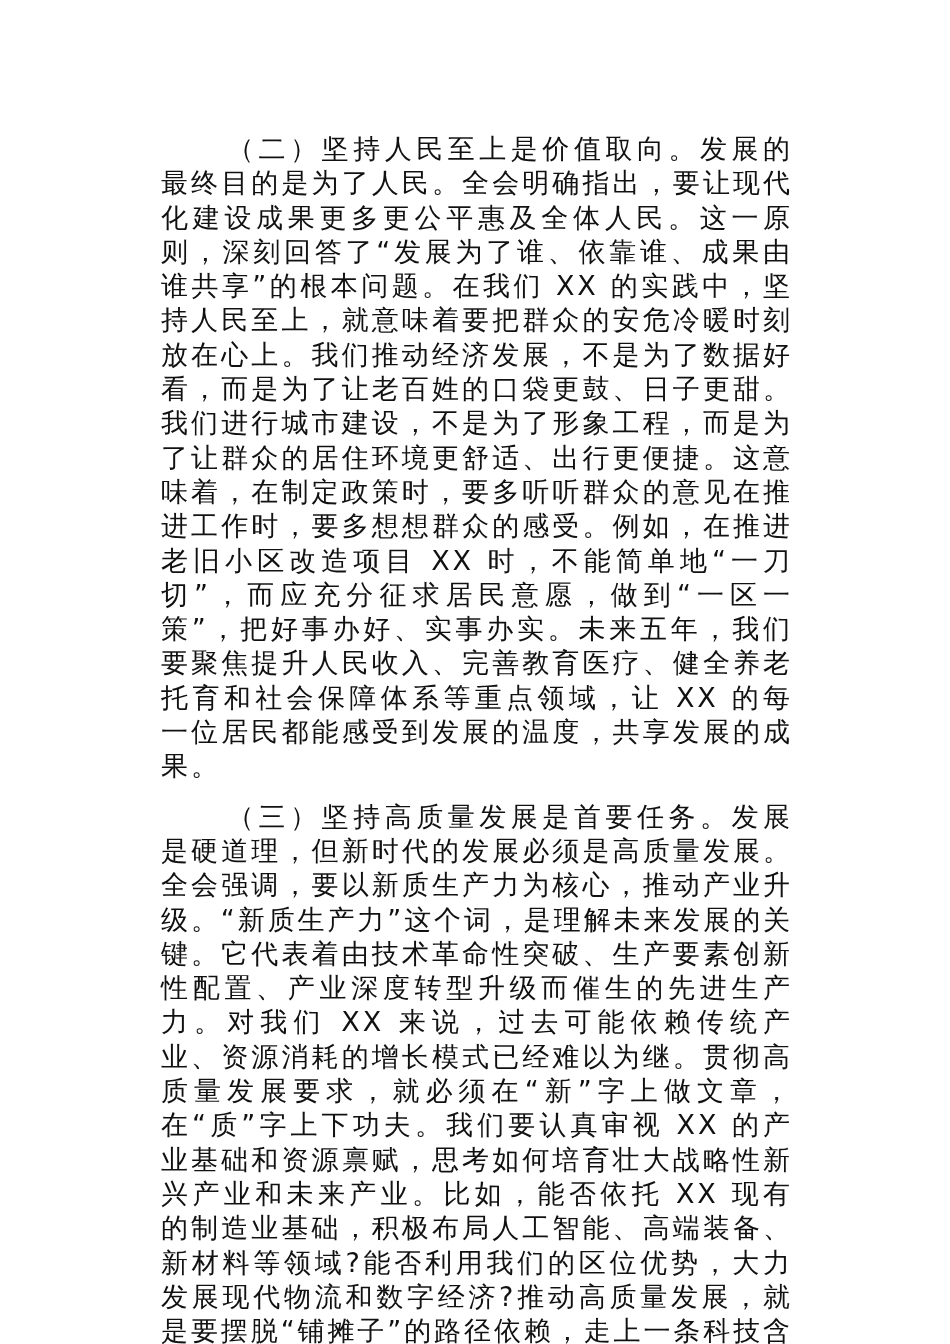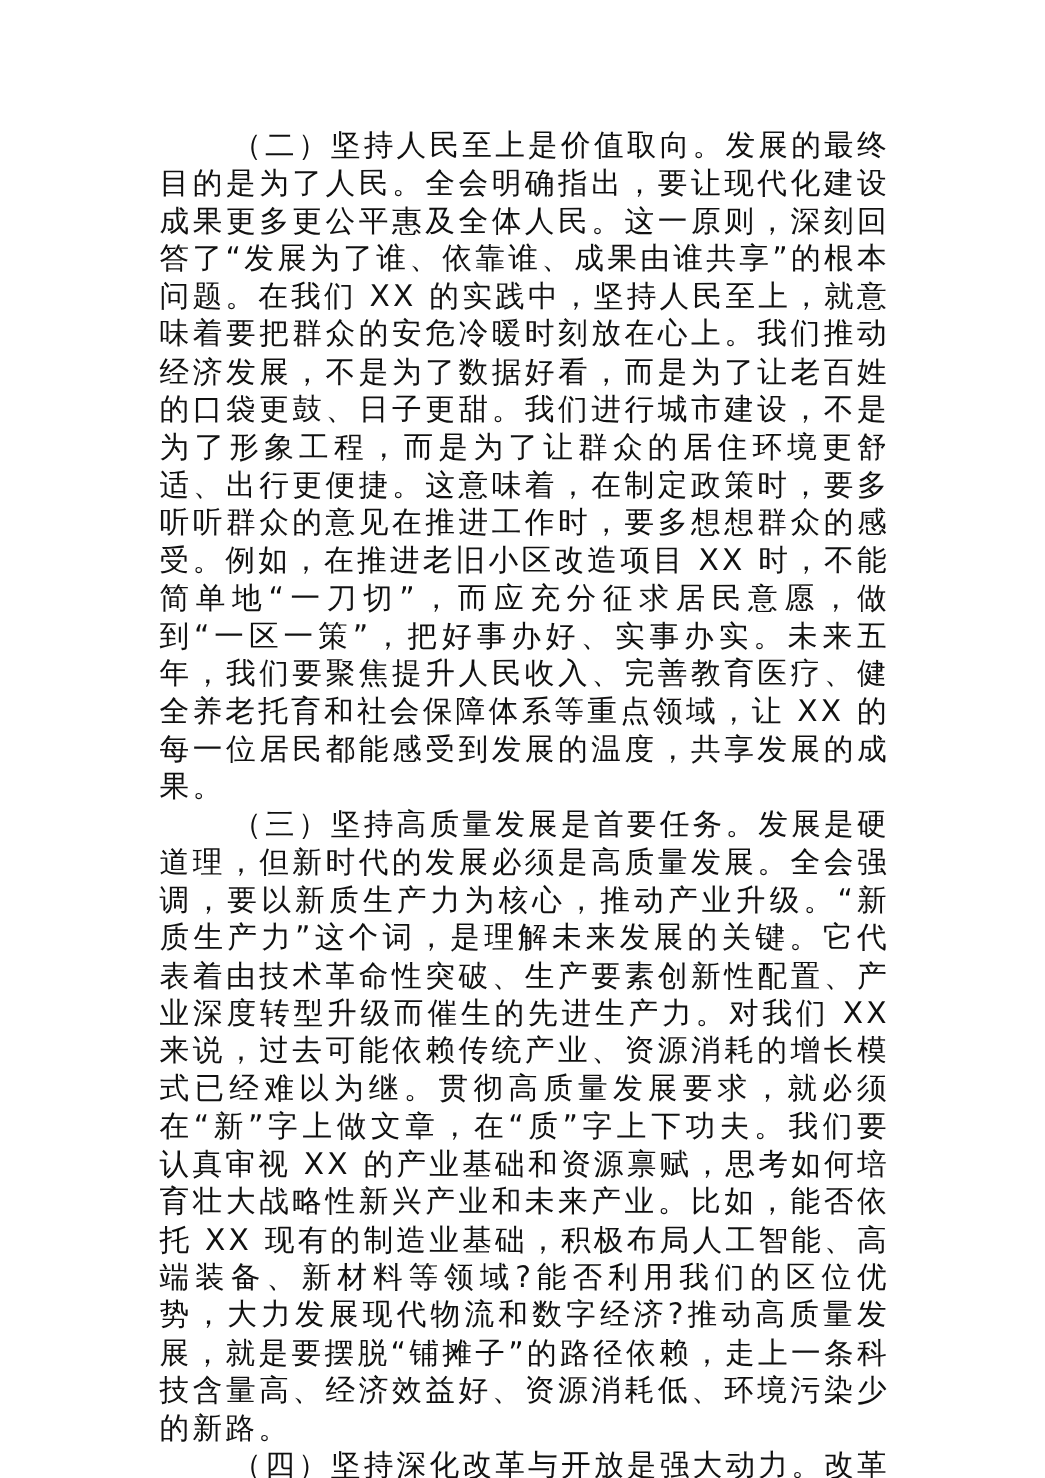--- a/index.html
+++ b/index.html
@@ -18,21 +18,21 @@
       left: 145px;
       top: 116px;
       width: 664px;
       font-family: "DejaVu Sans", "Liberation Sans", sans-serif;
       font-size: 27px;
       line-height: 34.3px;
       color: #111111;
       letter-spacing: 2.9px;
     }
     .para {
-      margin: 0;
+      margin: 16px;
       padding: 0;
       text-indent: 66px;
       text-align: justify;
       word-break: break-all;
     }
   </style>
 </head>
 <body>
 
 <div class="page">

